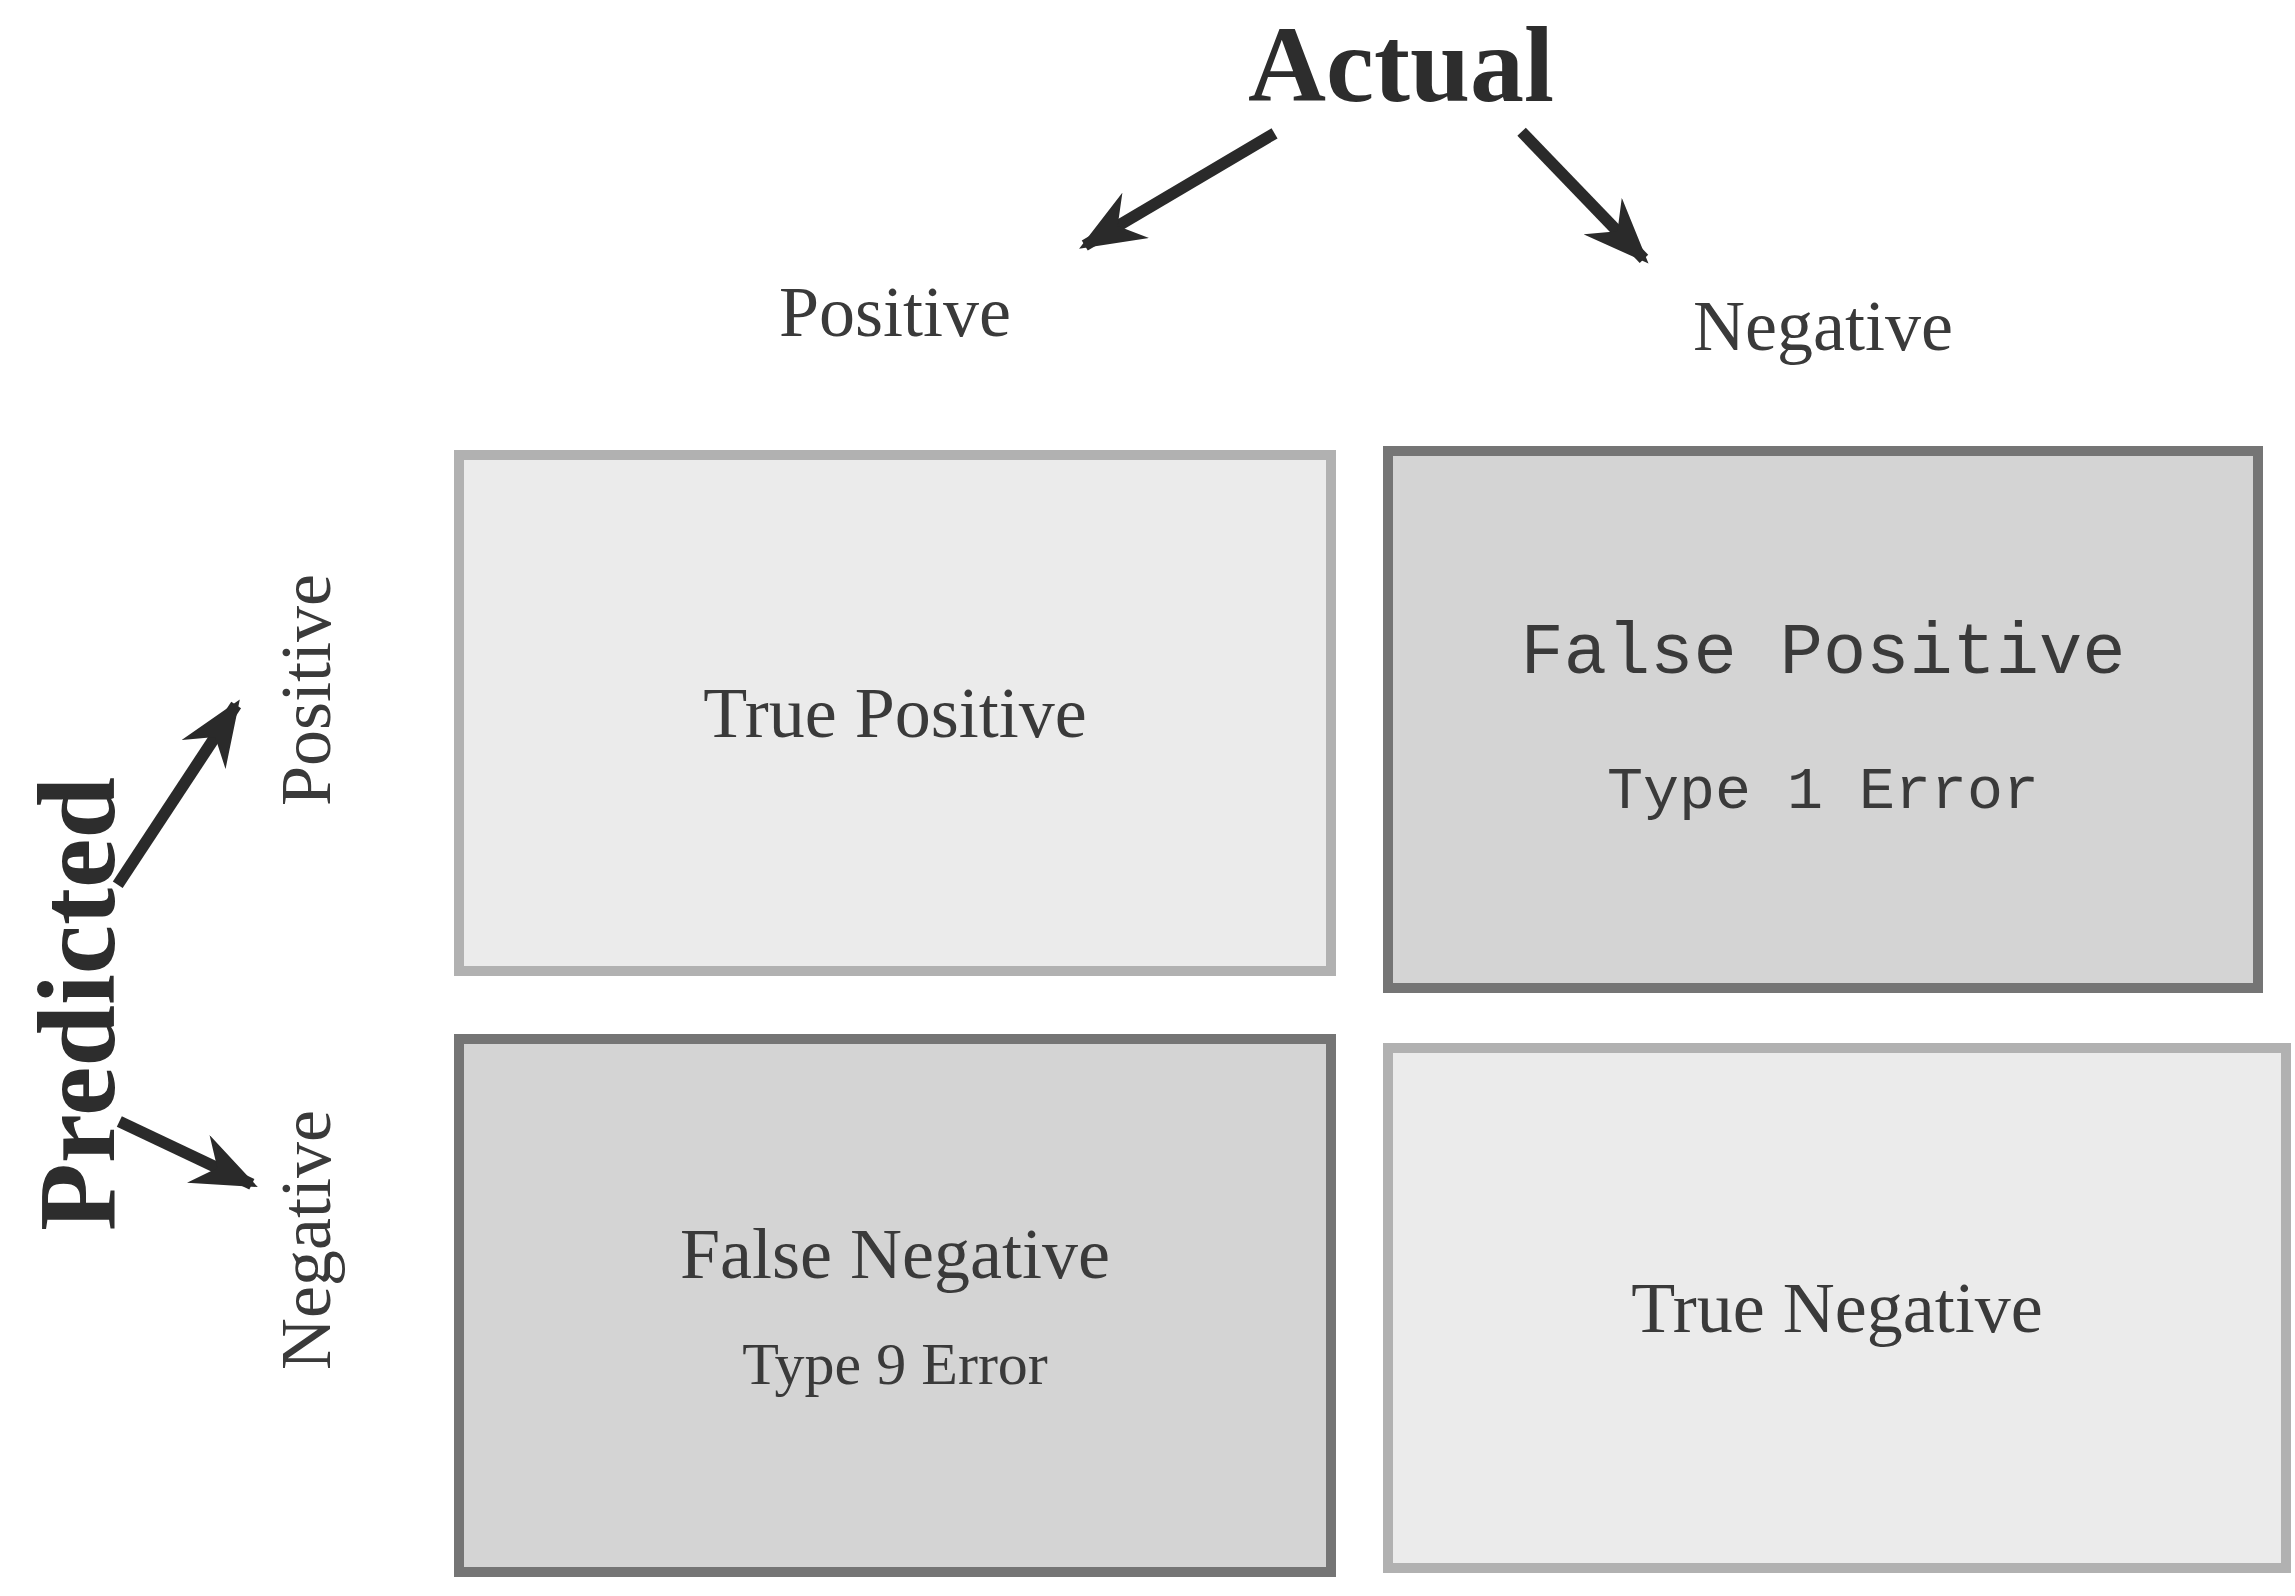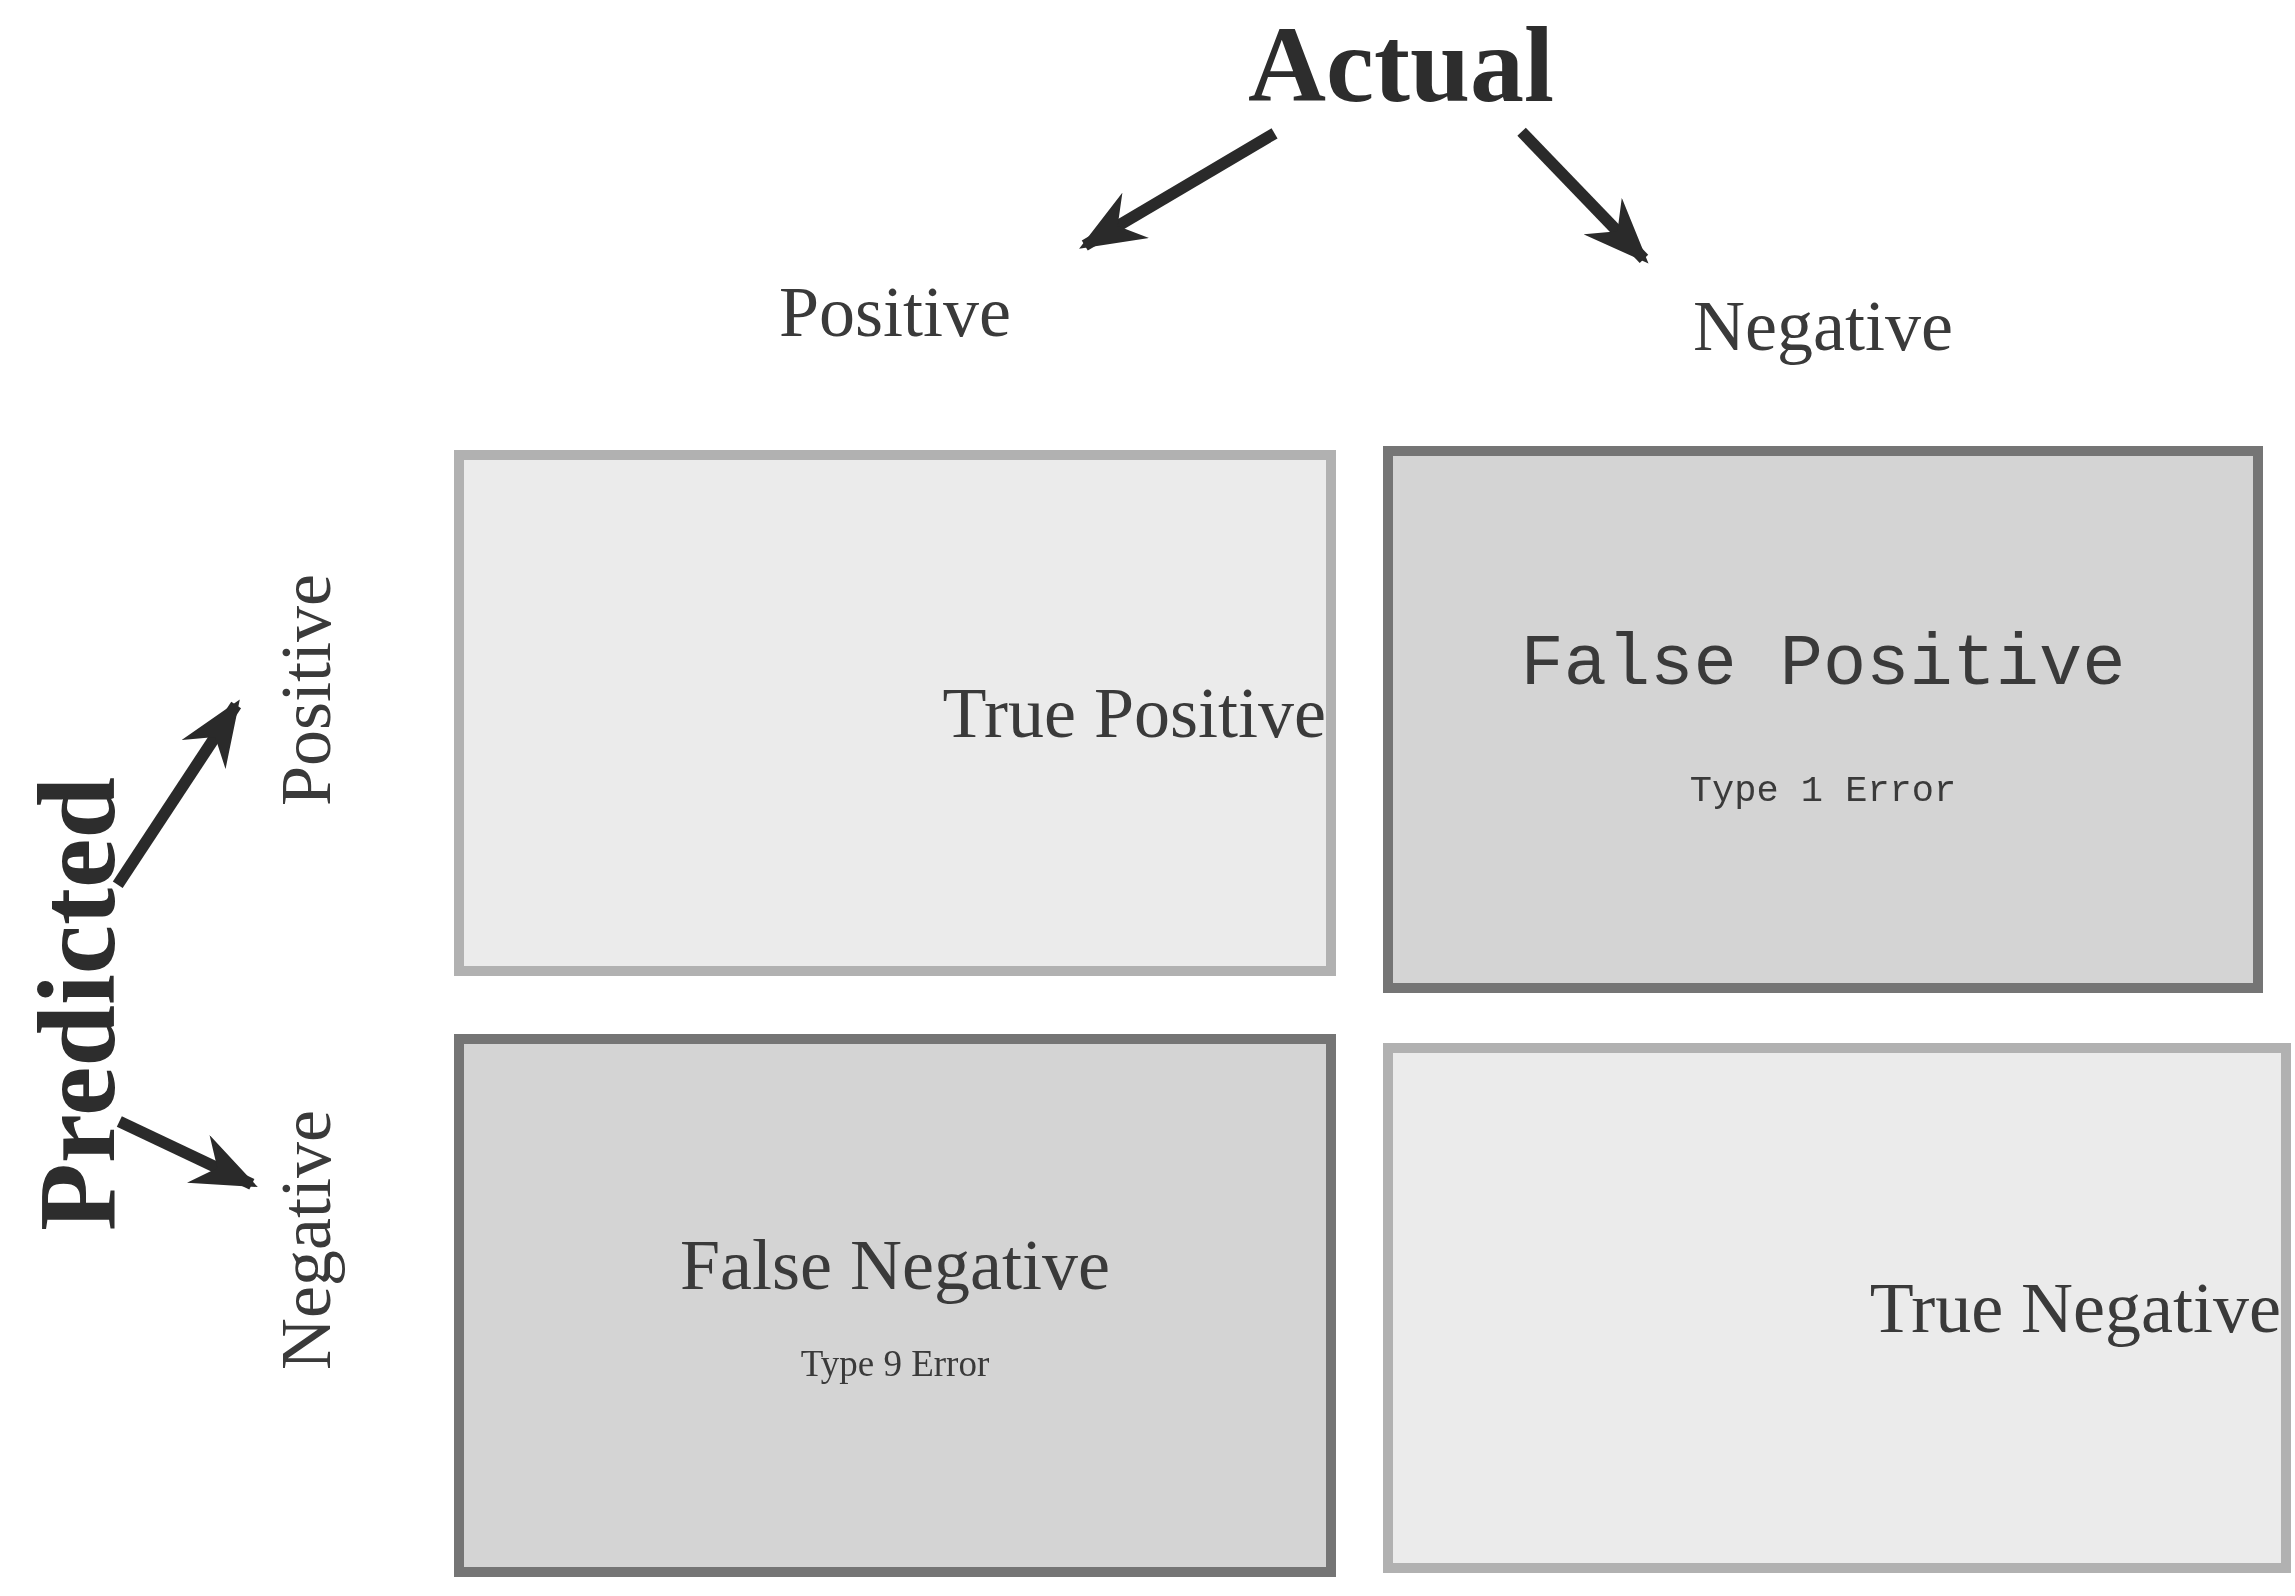--- a/index.html
+++ b/index.html
@@ -44,38 +44,37 @@
     display:flex;
     flex-direction:column;
     align-items:center;
     justify-content:center;
     gap:72px;
     text-align:center;
   }
   .cell.light{
     background:var(--light-fill,#ebebeb);
     border:10.2px solid var(--light-border,#b1b1b1);
-    align-items:flex-end;
   }
   .cell.dark{
     background:var(--dark-fill,#d4d4d4);
     border:10.2px solid var(--dark-border,#757575);
   }
   .cell.tp{left:454px;top:450px;width:882px;height:526px;}
   .cell.fp{left:1383px;top:446px;width:880px;height:547px;font-family:Liberation Mono, monospace;}
   .cell.fn{left:454px;top:1034px;width:882px;height:543px;gap:44px;}
   .cell.tn{left:1383px;top:1043px;width:908px;height:530px;}
   .cell-label{
     font-size:72px;
     line-height:1;
     color:var(--label-text,#3a3a3a);
     white-space:nowrap;
   }
   .cell-sublabel{
-    font-size:37px;
+    font-size:60px;
     line-height:1;
     color:var(--label-text,#3a3a3a);
     white-space:nowrap;
   }
   .arrow-layer{position:absolute;left:0;top:0;}
   .arrow-line{stroke:var(--arrow,#2a2a2a);stroke-width:15;}
   .arrow-head{fill:var(--arrow,#2a2a2a);}
 </style>
 </head>
 <body>

